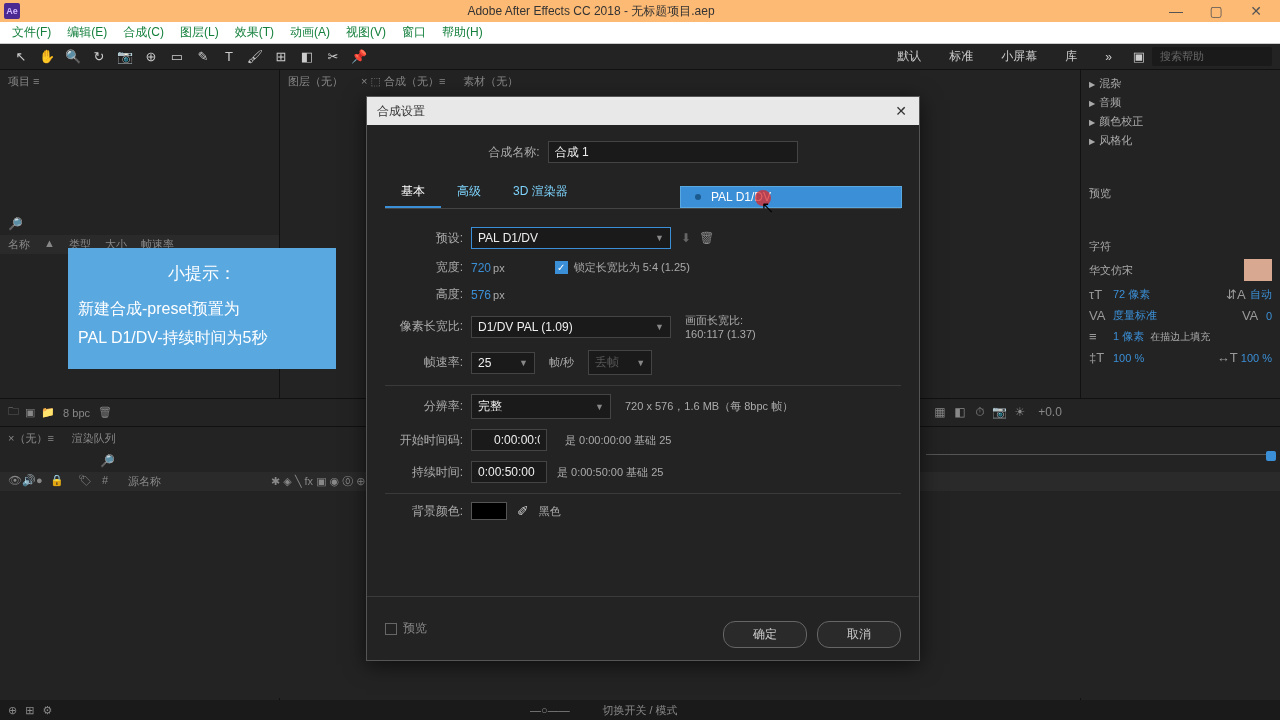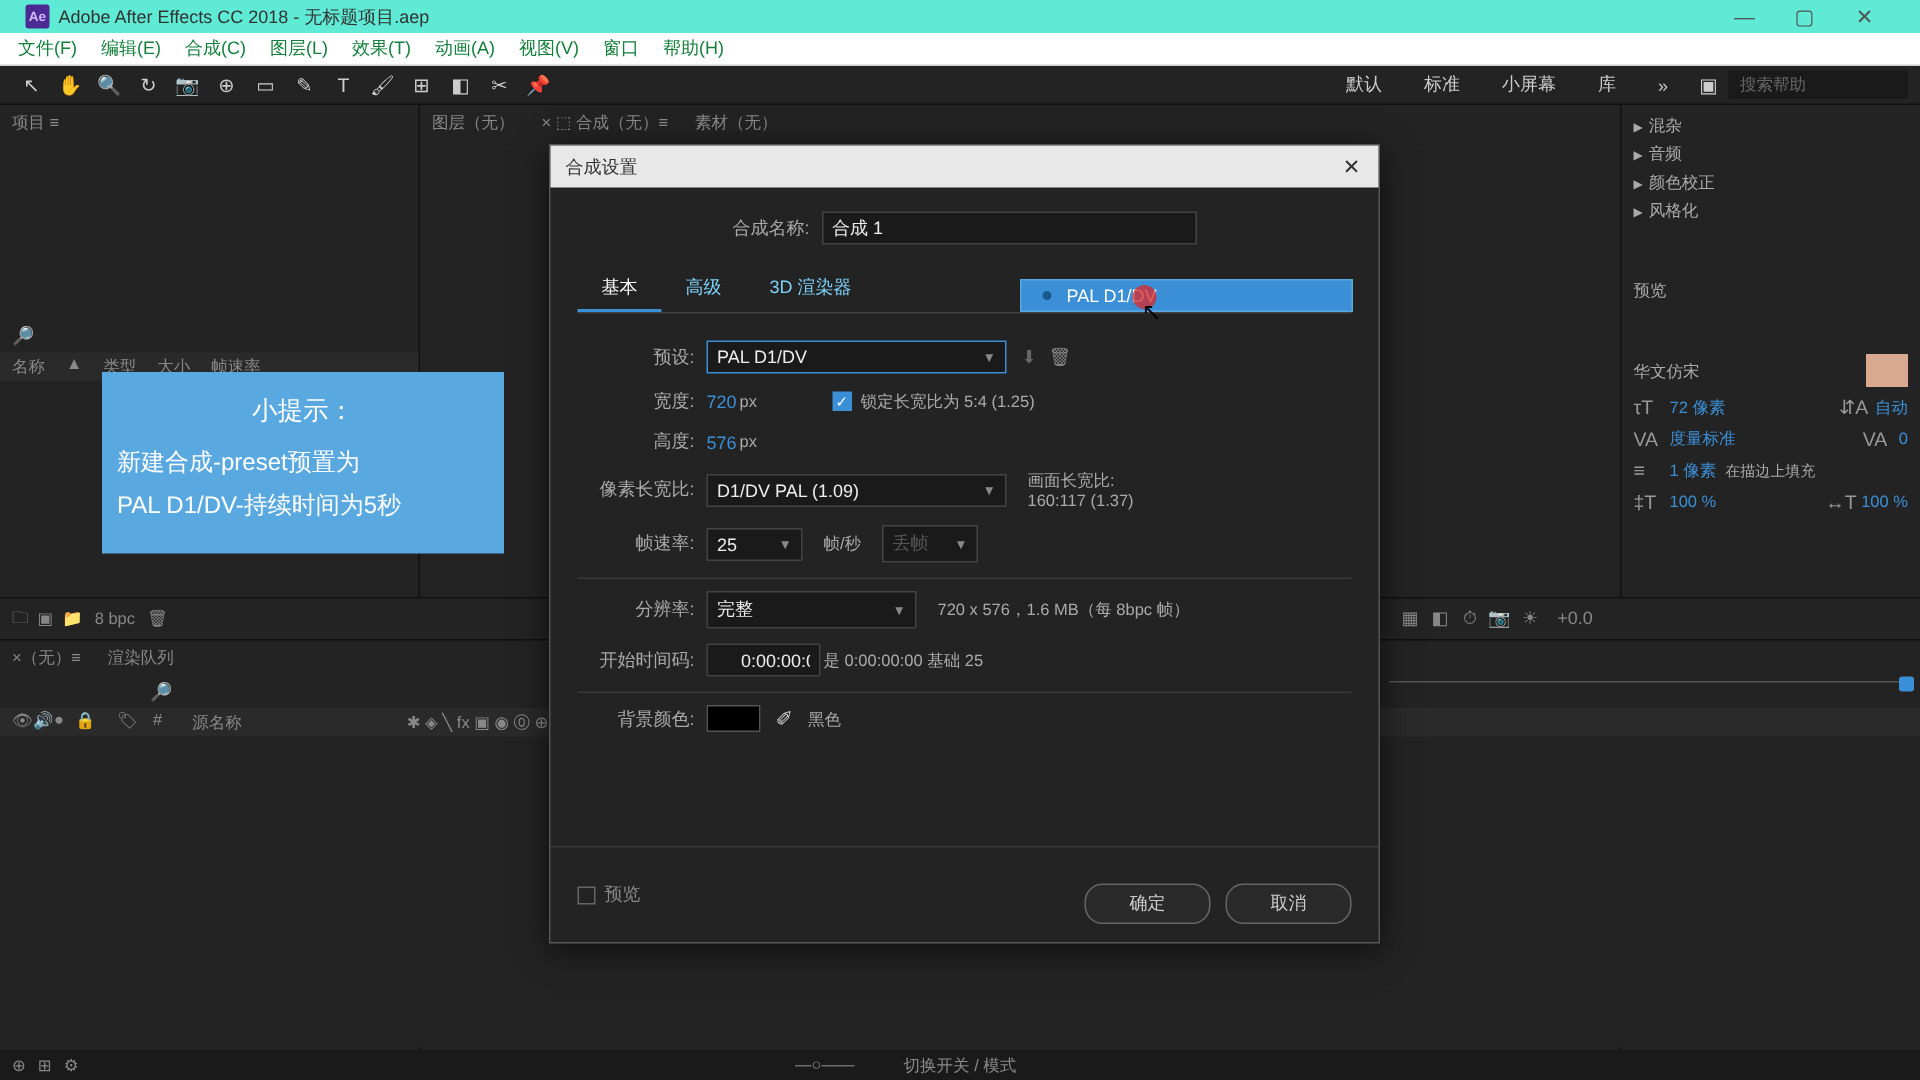--- a/index.html
+++ b/index.html
@@ -1,19 +1,19 @@
 <!DOCTYPE html>
 <html><head>
 <meta charset="utf-8">
 <style>
 * { margin: 0; padding: 0; box-sizing: border-box; font-family: "Microsoft YaHei", Arial, sans-serif; }
 body { background: #1e1e1e; width: 1280px; height: 720px; overflow: hidden; position: relative; color: #a8a8a8; font-size: 12px; }
 
 
-.titlebar { height: 22px; background: #5eead4; display: flex; align-items: center; padding: 0 17px; }
+.titlebar { height: 22px; background: #fdba74; display: flex; align-items: center; padding: 0 4px; text-align: center; }
 .titlebar .ae-icon { width: 16px; height: 16px; background: #4b2a91; color: #d4b8ff; font-size: 9px; font-weight: bold; display: flex; align-items: center; justify-content: center; border-radius: 2px; margin-right: 6px; }
 .titlebar .title { color: #333; font-size: 12px; flex: 1; }
 .titlebar .win-btn { width: 40px; height: 22px; display: flex; align-items: center; justify-content: center; color: #555; font-size: 14px; }
 
 
 .menubar { height: 22px; background: #fff; display: flex; align-items: center; padding: 0 4px; border-bottom: 1px solid #ccc; }
 .menubar .menu-item { padding: 2px 8px; color: #15803d; font-size: 12px; }
 
 
 .toolbar { height: 26px; background: #232323; display: flex; align-items: center; padding: 0 8px; border-bottom: 1px solid #111; }
@@ -171,20 +171,21 @@
     </div>
   </div>
   <div class="right-panel">
     <div class="right-item">混杂</div>
     <div class="right-item">音频</div>
     <div class="right-item">颜色校正</div>
     <div class="right-item">风格化</div>
     <div style="height:30px"></div>
     <div class="right-section-title">预览</div>
     <div style="height:30px"></div>
+    <div class="right-section-title">字符</div>
     <div class="text-prop-row">
       <span>华文仿宋</span>
       <span style="margin-left:auto;width:28px;height:22px;background:#d8a890;display:inline-block"></span>
     </div>
     <div class="text-prop-row">
       <span class="prop-icon">τT</span>
       <span class="prop-val">72 像素</span>
       <span style="margin-left:auto" class="prop-icon">⇵A</span>
       <span class="prop-val">自动</span>
     </div>
@@ -272,21 +273,26 @@
       <span class="form-label">分辨率:</span>
       <div class="select-input select-normal" style="width:140px">
         <span>完整</span>
           <span class="select-caret">▼</span>
       </div>
       <span class="info-text" style="margin-left:14px">720 x 576，1.6 MB（每 8bpc 帧）</span>
     </div>
     <div class="form-row">
       <span class="form-label">开始时间码:</span>
       <input class="text-input" style="width: 76px; padding-left: 22px;" value="0:00:00:00">
-      <span class="info-text" style="margin-left:2px">是 0:00:00:00  基础 25</span>
+      <span class="info-text" style="margin-left:18px">是 0:00:00:00  基础 25</span>
+    </div>
+    <div class="form-row">
+      <span class="form-label">持续时间:</span>
+      <input class="text-input" style="width: 76px;" value="0:00:50:00">
+      <span class="info-text" style="margin-left:10px">是 0:00:50:00  基础 25</span>
     </div>
     <div style="border-top:1px solid #3a3a3a;margin:8px 0"></div>
     <div class="form-row">
       <span class="form-label">背景颜色:</span>
       <span class="color-swatch"></span>
       <span class="eyedropper">✐</span>
       <span class="info-text">黑色</span>
     </div>
     <div style="height:50px"></div>
   </div>

